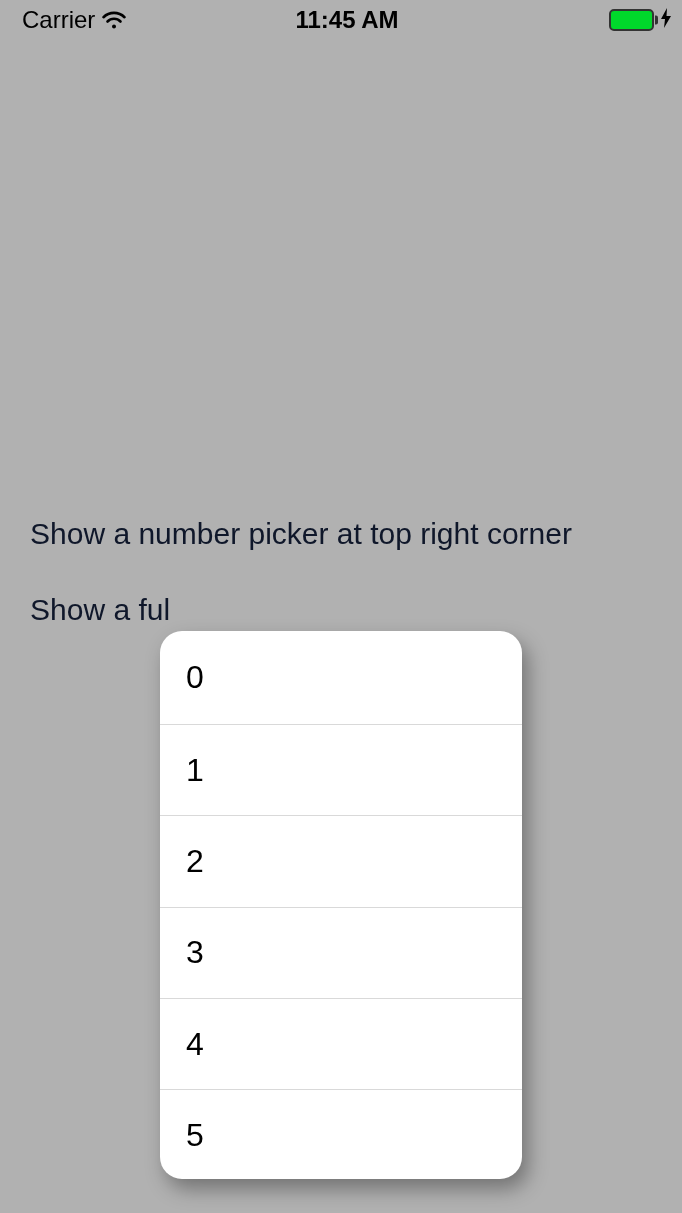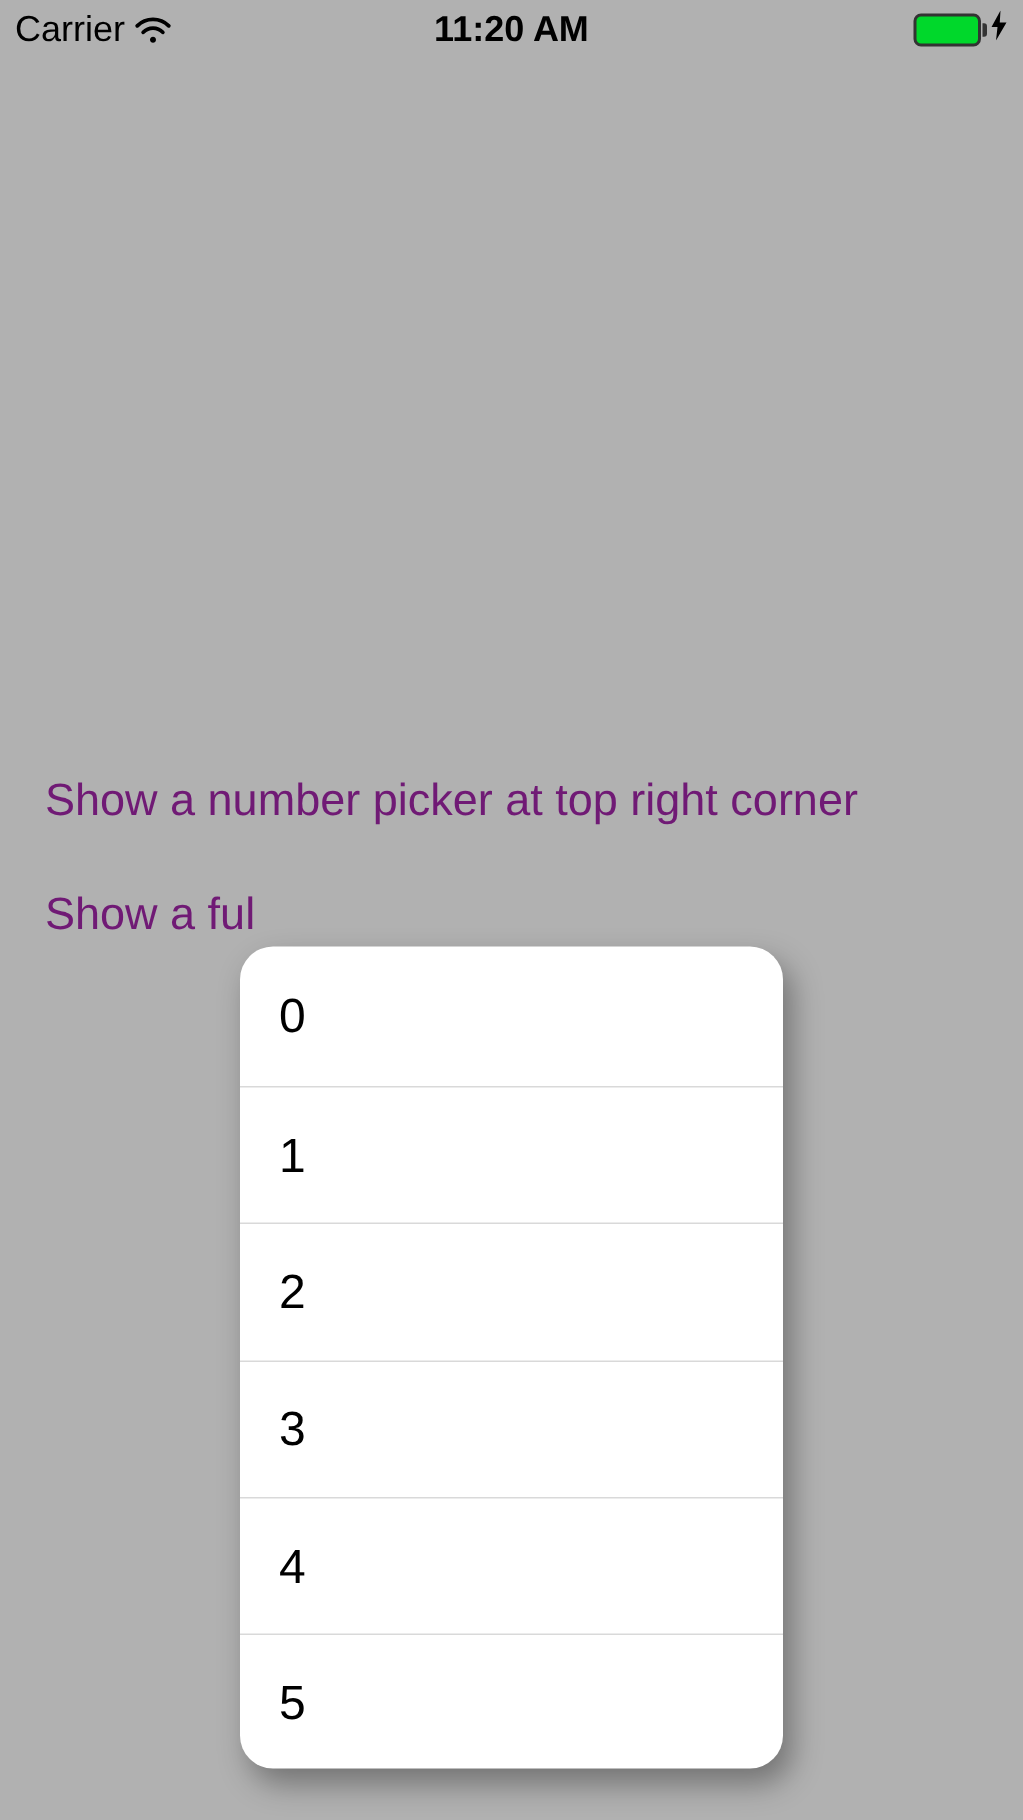--- a/index.html
+++ b/index.html
@@ -12,21 +12,21 @@
       width: 682px;
       height: 1213px;
       background: #b1b1b1;
       overflow: hidden;
       position: relative;
     }
     
     .status-bar {
       position: absolute;
       top: 0;
-      left: 0;
+      left: 12px;
       right: 0;
       height: 40px;
       display: flex;
       align-items: center;
       justify-content: space-between;
       padding: 0 10px;
       font-size: 24px;
       font-weight: 500;
       color: #000;
     }
@@ -76,21 +76,21 @@
     
     .links {
       position: absolute;
       top: 517px;
       left: 30px;
       display: flex;
       flex-direction: column;
       gap: 42px;
     }
     .link-btn {
-      color: #701a75;
+      color: #0f172a;
       font-size: 30px;
       font-weight: 400;
       background: none;
       border: none;
       text-align: left;
       padding: 0;
       cursor: pointer;
     }
     
     .picker {
@@ -128,21 +128,21 @@
   <div class="status-left">
     <span>Carrier</span>
     <span class="wifi-icon">
       <svg width="26" height="20" viewBox="0 0 26 20">
         <path d="M13 18.5 c-1 0 -2 -0.8 -2 -2 s1 -2 2 -2 s2 0.8 2 2 s-1 2 -2 2 z" fill="#000"></path>
         <path d="M6.5 11.5 a9 9 0 0 1 13 0" stroke="#000" stroke-width="2.6" fill="none" stroke-linecap="round"></path>
         <path d="M2.5 7.2 a15 15 0 0 1 21 0" stroke="#000" stroke-width="2.6" fill="none" stroke-linecap="round"></path>
       </svg>
     </span>
   </div>
-  <div class="status-center">11:20 AM</div>
+  <div class="status-center">11:45 AM</div>
   <div class="status-right">
     <div class="battery"></div>
     <span class="bolt">
       <svg width="12" height="20" viewBox="0 0 12 20">
           <path d="M7 0 L1 11 L5 11 L4 20 L11 8 L6.5 8 Z" fill="#000"></path>
         </svg>
     </span>
   </div>
 </div>
 

